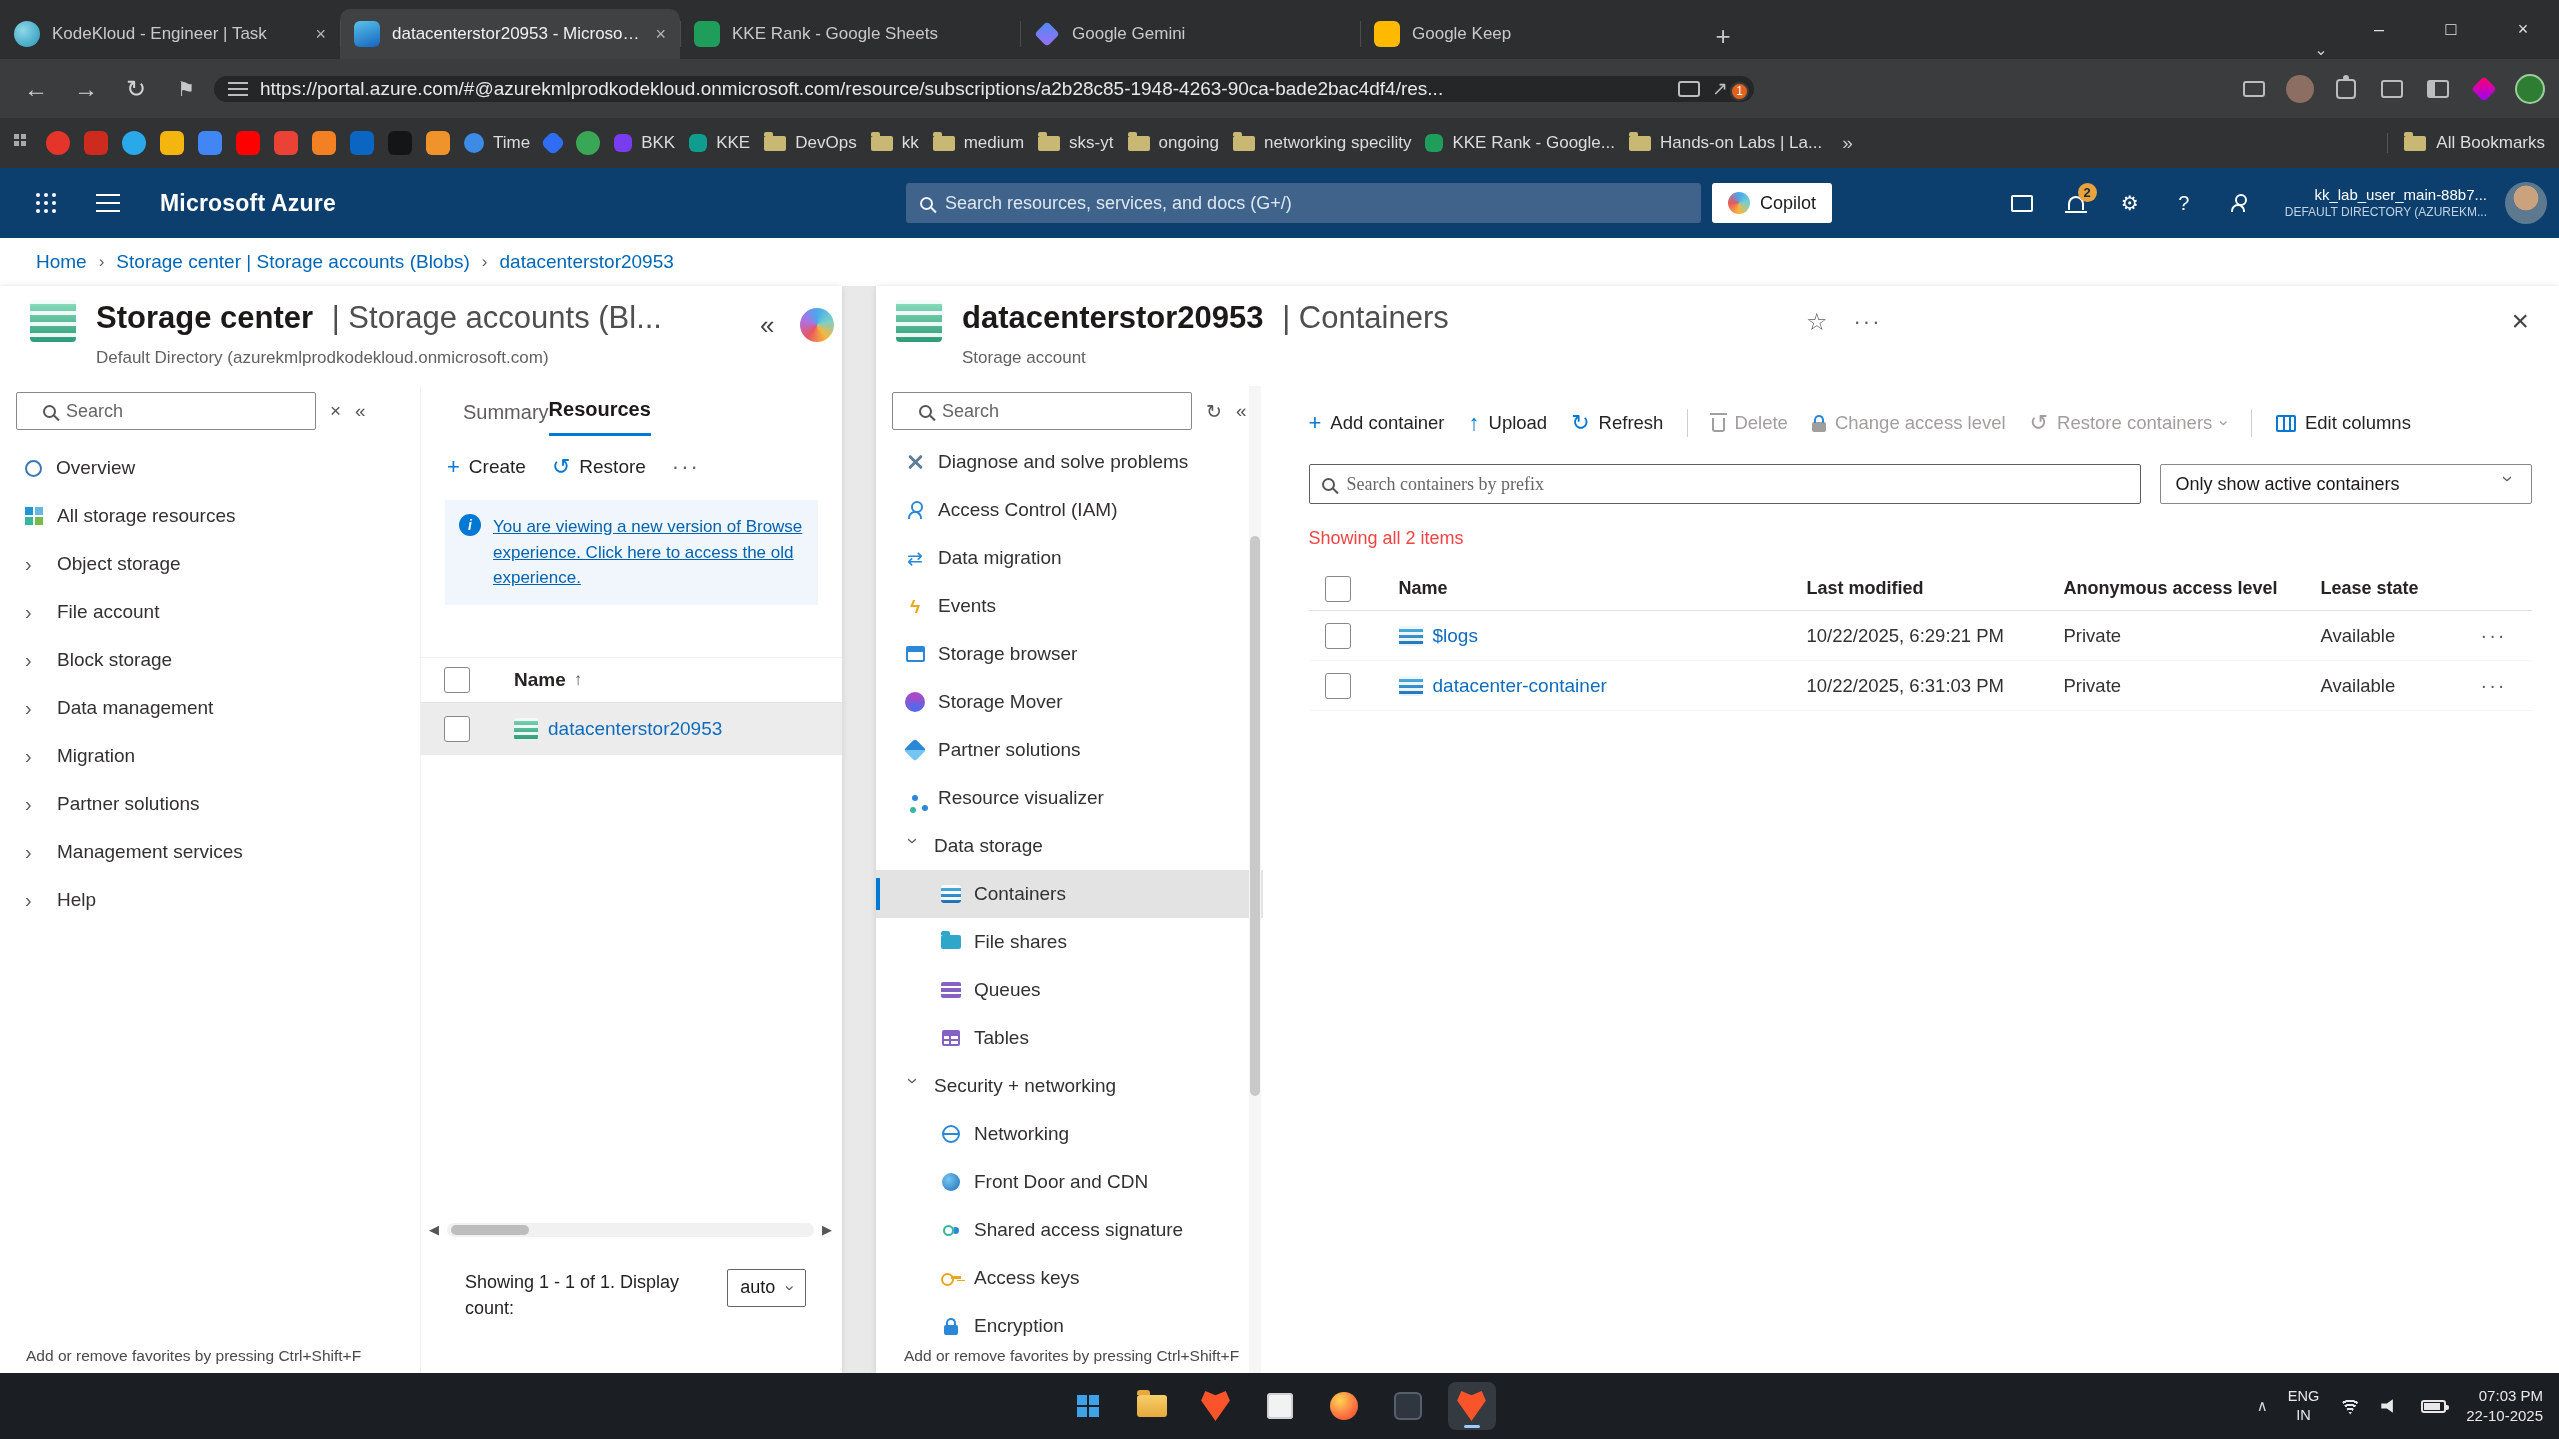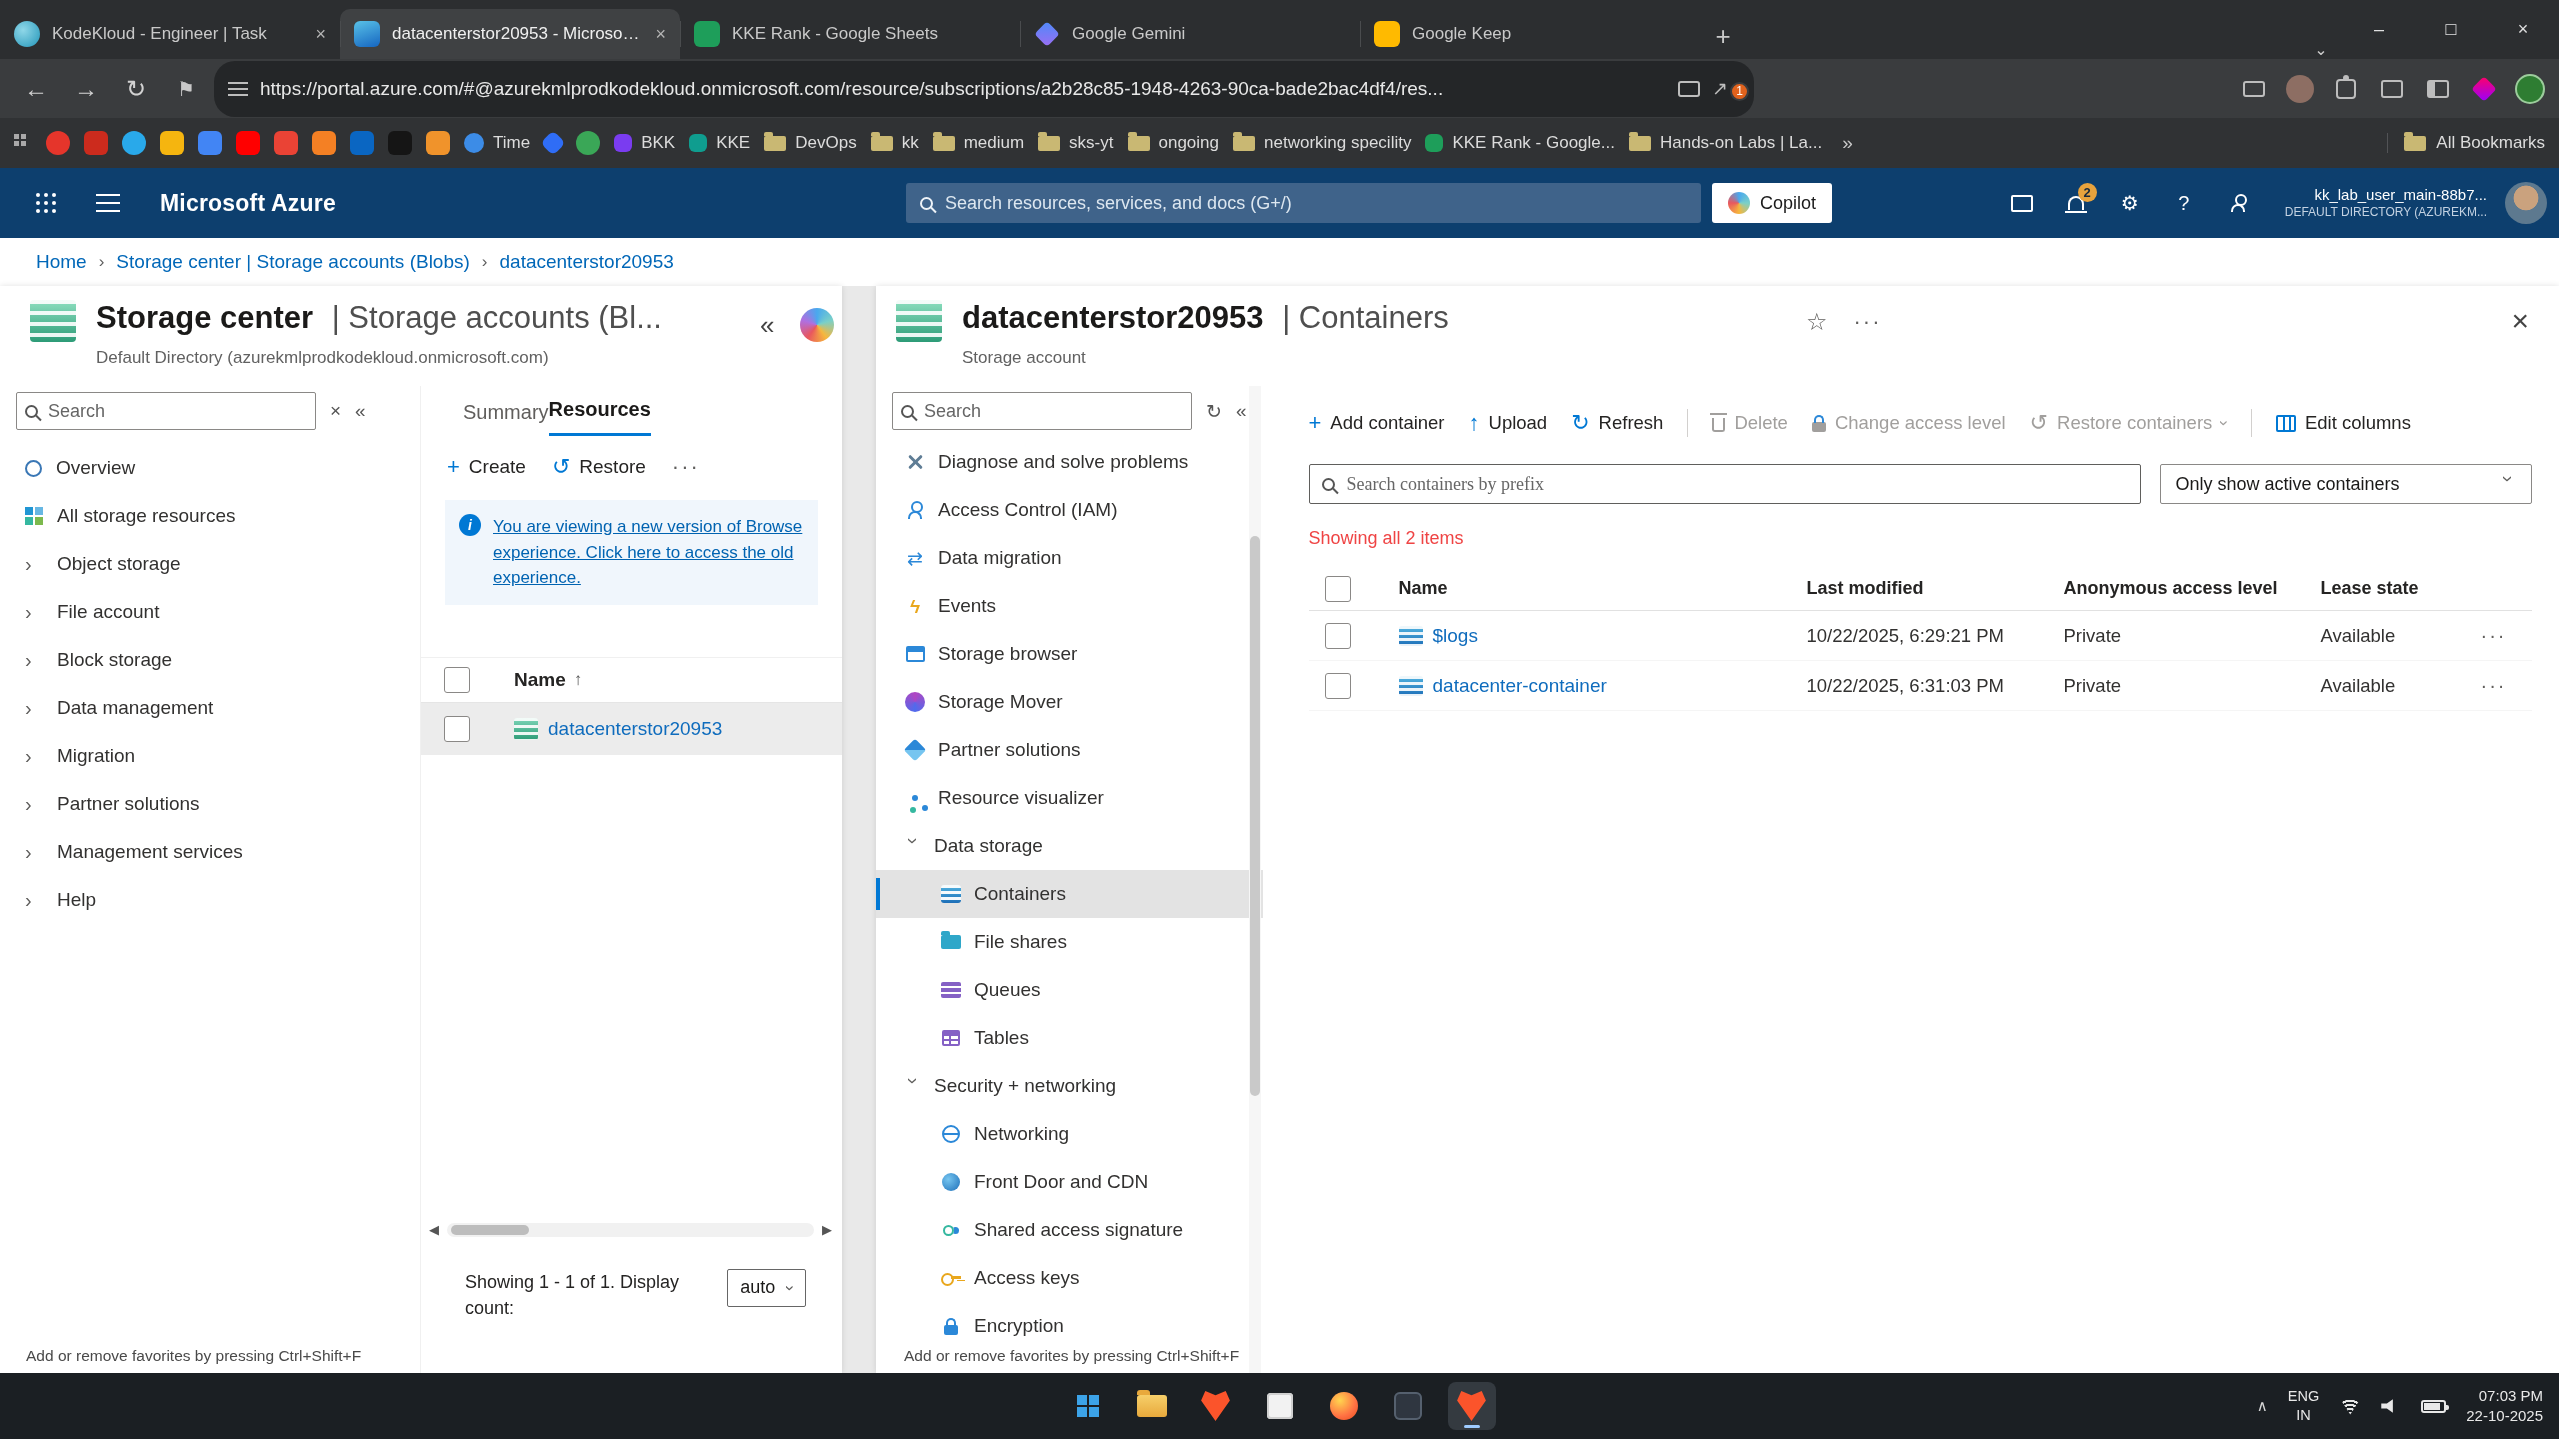--- a/index.html
+++ b/index.html
@@ -23,21 +23,21 @@
   .fv.gem::before{content:"";position:absolute;inset:4px;background:linear-gradient(135deg,#4e8af9,#9b6ef3);transform:rotate(45deg);border-radius:4px}
   .fv.keep{background:#ffba00}
   .newtab{width:46px;height:46px;color:#c9c9c9;font-size:26px;display:grid;place-items:center}
   .tabsearch{margin-left:auto;color:#c9c9c9;font-size:16px;width:44px;text-align:center}
   .winctl{display:flex;height:59px}
   .winctl span{width:72px;display:grid;place-items:center;color:#e0e0e0;font-size:18px}
 
   .toolbar{position:absolute;top:59px;left:0;right:0;height:59px;background:#3a3c3e;display:flex;align-items:center;padding:0 14px;gap:6px}
   .navbtn{width:44px;height:44px;display:grid;place-items:center;color:#d2d2d2;font-size:24px}
   .bmflag{width:44px;height:44px;display:grid;place-items:center;color:#c9c9c9;font-size:20px}
-  .urlbar{width:1540px;height:56px;background:#242628;border-radius:21px;display:flex;align-items:center;padding:0 14px;gap:12px}
+  .urlbar{width:1540px;height:26px;background:#242628;border-radius:21px;display:flex;align-items:center;padding:0 14px;gap:12px}
   .tune{width:20px;height:14px;background:linear-gradient(#bdbdbd 0 2px,transparent 2px 6px,#bdbdbd 6px 8px,transparent 8px 12px,#bdbdbd 12px 14px);flex:none}
   .urltext{flex:1;background:transparent;border:none;outline:none;color:#e8e8e8;font-size:19px;white-space:nowrap;overflow:hidden;text-overflow:ellipsis;font-family:"Liberation Sans",sans-serif}
   .ic-rect{width:22px;height:16px;border:2px solid #bdbdbd;border-radius:3px;flex:none}
   .sharearrow{color:#bdbdbd;font-size:19px;flex:none}
   .lion{width:30px;height:30px;background:#fb542b;clip-path:polygon(50% 100%,2% 32%,16% 0,50% 14%,84% 0,98% 32%);position:relative;flex:none}
   .lionwrap{position:relative;flex:none}
   .badge1{position:absolute;top:-7px;right:-9px;min-width:19px;height:19px;border-radius:10px;background:#e0621d;color:#fff;font-size:12px;display:grid;place-items:center;border:2px solid #3a3c3e}
   .toolright{margin-left:auto;display:flex;align-items:center;gap:16px}
   .tico{width:30px;height:30px;display:grid;place-items:center;color:#c9c9c9}
   .avbrown{width:28px;height:28px;border-radius:50%;background:#8d6e63}
@@ -118,21 +118,21 @@
   .bright .headctl{left:930px}
   .stario{color:#5f5e5c;font-size:24px}
   .dots3{color:#5f5e5c;font-size:22px;letter-spacing:2px}
   .bclose{position:absolute;right:30px;top:18px;color:#444;font-size:30px}
 
   .bbody{position:absolute;top:100px;bottom:0;left:0;right:0;display:flex}
 
   
   .sc-side{width:420px;display:flex;flex-direction:column}
   .srow{display:flex;align-items:center;gap:14px;margin:6px 16px}
-  .sbox{width:300px;height:38px;border:1px solid #8a8886;border-radius:2px;display:flex;align-items:center;gap:10px;padding:0 8px;color:#666}
+  .sbox{width:300px;height:38px;border:1px solid #8a8886;border-radius:2px;display:flex;align-items:center;gap:10px;padding:0 26px;color:#666}
   .sbox input{flex:1;border:none;outline:none;font-size:18px;color:#333;font-family:"Liberation Sans",sans-serif;background:transparent}
   .sbox input::placeholder{color:#666}
   .sgray{color:#555;font-size:19px}
   .navlist{margin-top:8px}
   .nitem{height:48px;display:flex;align-items:center;gap:14px;padding-left:25px;font-size:19px;color:#323130}
   .chev{color:#5f5e5c;font-size:20px;width:18px;flex:none}
   .rot{display:inline-block;transform:rotate(90deg)}
   .ring{width:17px;height:17px;border:2px solid #3a77b5;border-radius:50%;flex:none}
   .grid4{width:18px;height:18px;flex:none;background:
     linear-gradient(#2196d4,#2196d4) 0 0/8px 8px,

